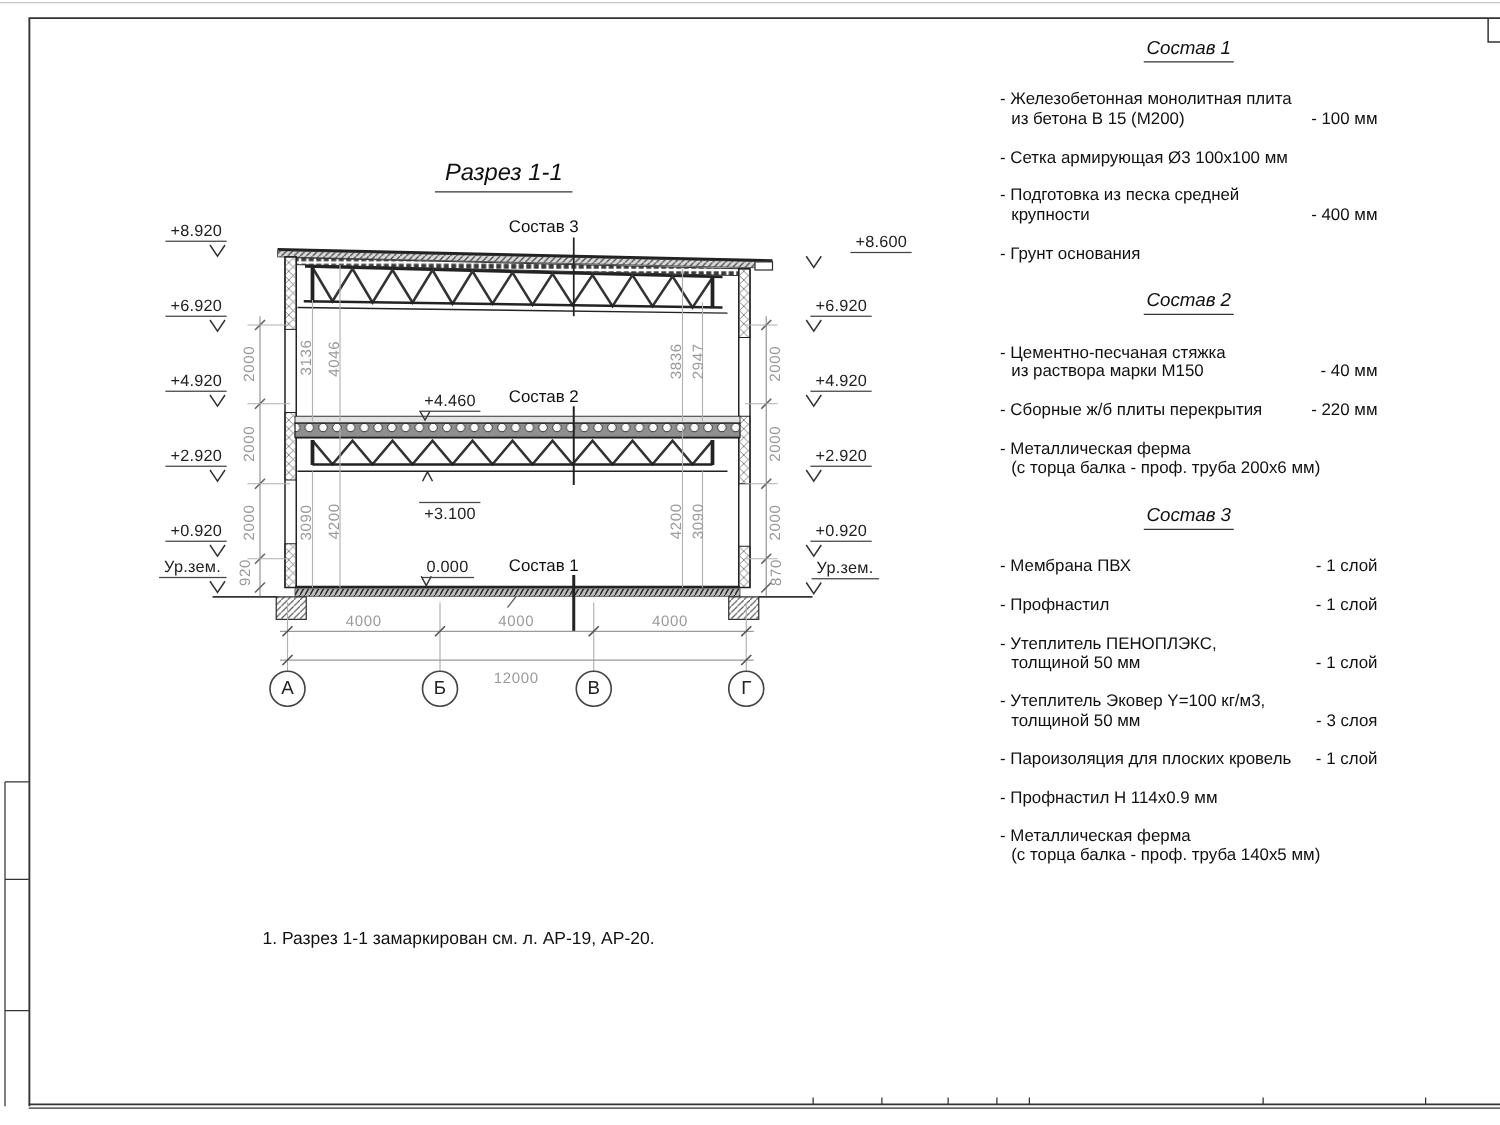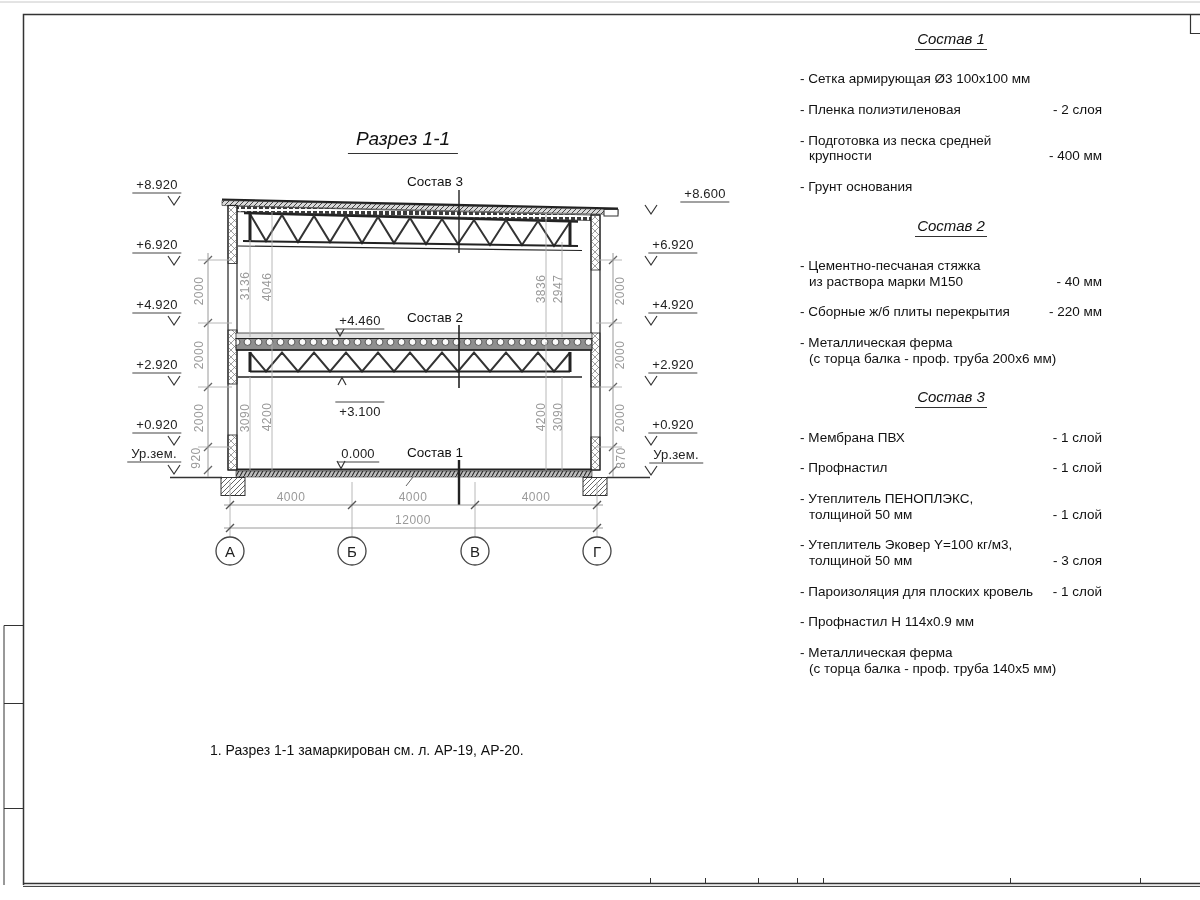--- a/index.html
+++ b/index.html
@@ -217,38 +217,39 @@
   <div class="dv" style="left:245px;top:418px;">3090</div>
   <div class="dv" style="left:267px;top:417px;">4200</div>
   <div class="dv" style="left:541px;top:289px;">3836</div>
   <div class="dv" style="left:558px;top:289px;">2947</div>
   <div class="dv" style="left:541px;top:417px;">4200</div>
   <div class="dv" style="left:558px;top:417px;">3090</div>
 
   <div class="dh" style="left:291px;top:497px;">4000</div>
   <div class="dh" style="left:413px;top:497px;">4000</div>
   <div class="dh" style="left:536px;top:497px;">4000</div>
-  <div class="dh" style="left:413px;top:520px;">12000</div>
+  <div class="dh" style="left:413px;top:542px;">12000</div>
 
   <div class="c axis" style="left:230px;top:551px;">А</div>
   <div class="c axis" style="left:352px;top:551px;">Б</div>
   <div class="c axis" style="left:475px;top:551px;">В</div>
   <div class="c axis" style="left:597px;top:551px;">Г</div>
 </div>
 
 <div class="comps">
   <div class="csec">
     <div class="chead"><span>Состав 1</span></div>
     <div class="citem">
+        <span class="itxt">- Железобетонная монолитная плита
+из бетона В 15 (М200)</span>
+        <span class="ival">- 100 мм</span>
+      </div>
+    <div class="citem">
         <span class="itxt">- Сетка армирующая Ø3 100х100 мм</span>
         <span class="ival"></span>
-      </div>
-    <div class="citem">
-        <span class="itxt">- Пленка полиэтиленовая</span>
-        <span class="ival">- 2 слоя</span>
       </div>
     <div class="citem">
         <span class="itxt">- Подготовка из песка средней
 крупности</span>
         <span class="ival">- 400 мм</span>
       </div>
     <div class="citem">
         <span class="itxt">- Грунт основания</span>
         <span class="ival"></span>
       </div>

